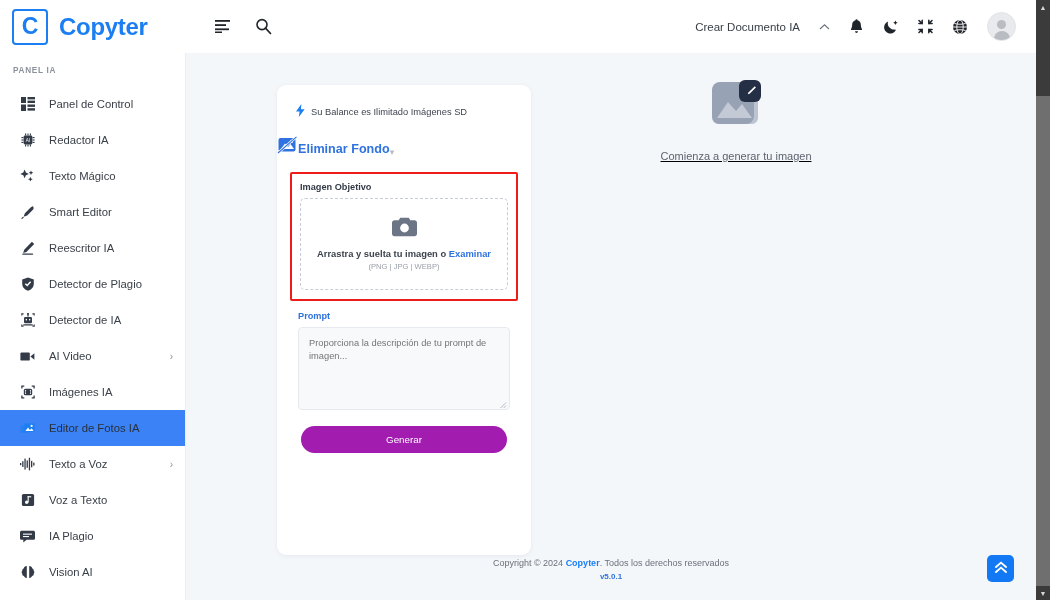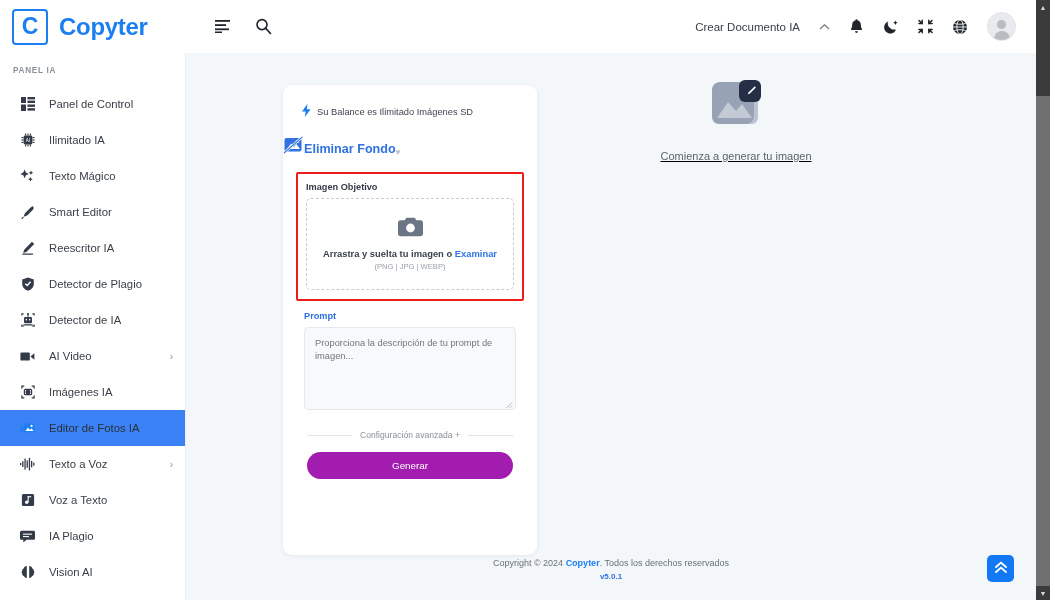--- a/index.html
+++ b/index.html
@@ -62,21 +62,21 @@
   .nav-item.active .nico { color: #1b7ef2; }
   .nav-item.active .nlabel { color: #2a3039; }
 
   
   .main {
     position: absolute; top: 53px; left: 186px; width: 850px; height: 547px;
     background: #f4f7fa; overflow: hidden;
   }
 
   .card {
-    position: absolute; left: 97px; top: 32px; width: 254px; height: 470px;
+    position: absolute; left: 91px; top: 32px; width: 254px; height: 470px;
     background: #ffffff; border-radius: 9px; box-shadow: 0 1px 4px rgba(20,30,55,0.07);
     padding: 0;
   }
   .balance-row { display: flex; align-items: center; gap: 6px; padding: 19px 0 0 19px; }
   .bolt { color: #1b7ef2; font-size: 12px; line-height: 1; }
   .balance-text { font-size: 9.3px; color: #3f4550; }
 
   .tool-block { display: flex; flex-direction: row; align-items: center; margin-top: 17px; }
   .tool-icon { margin-bottom: 2px; }
   .tool-name { color: #2f72e0; font-size: 12.6px; font-weight: bold; }
@@ -256,21 +256,21 @@
             <line x1="0.4" y1="4.6" x2="2.4" y2="4.6"></line>
               <line x1="0.4" y1="7" x2="2.4" y2="7"></line>
               <line x1="0.4" y1="9.4" x2="2.4" y2="9.4"></line>
             <line x1="11.6" y1="4.6" x2="13.6" y2="4.6"></line>
               <line x1="11.6" y1="7" x2="13.6" y2="7"></line>
               <line x1="11.6" y1="9.4" x2="13.6" y2="9.4"></line>
           </g>
           <text x="7" y="8.8" font-size="4.6" fill="#ffffff" text-anchor="middle" font-family="Liberation Sans, sans-serif">AI</text>
         </svg>
       </div>
-      <div class="nlabel">Ilimitado IA</div>
+      <div class="nlabel">Redactor IA</div>
     </div>
 
     <div class="nav-item">
       <div class="nico">
         <svg width="15" height="14" viewBox="0 0 15 14" fill="currentColor">
           <polygon points="4.6,0.6 5.9,3.6 8.9,4.9 5.9,6.2 4.6,9.2 3.3,6.2 0.3,4.9 3.3,3.6"></polygon>
           <polygon points="11,1.4 11.7,3 13.3,3.7 11.7,4.4 11,6 10.3,4.4 8.7,3.7 10.3,3"></polygon>
           <polygon points="10.4,7.8 11.1,9.5 12.8,10.2 11.1,10.9 10.4,12.6 9.7,10.9 8,10.2 9.7,9.5"></polygon>
         </svg>
       </div>
@@ -469,25 +469,20 @@
           <textarea class="textarea" placeholder="Proporciona la descripción de tu prompt de imagen..." style=""></textarea>
           <div class="resize-grip">
             <svg width="8" height="8" viewBox="0 0 8 8" stroke="#aeb4bd" stroke-width="0.9">
               <line x1="7" y1="1.5" x2="1.5" y2="7"></line>
                 <line x1="7" y1="4.6" x2="4.6" y2="7"></line>
             </svg>
           </div>
         </div>
       </div>
 
-      <div class="adv-row">
-        <div class="adv-line"></div>
-        <div class="adv-text">Configuración avanzada +</div>
-        <div class="adv-line"></div>
-      </div>
 
       <div class="gen-wrap">
         <button class="gen-btn">Generar</button>
       </div>
     </div>
 
     <div class="preview">
       <div>
         <svg width="56" height="52" viewBox="0 0 56 52">
           <path d="M6 4h34a6 6 0 0 1 6 6v28a6 6 0 0 1-6 6H6a6 6 0 0 1-6-6V10a6 6 0 0 1 6-4z" fill="#8e99ae" opacity="0.55" transform="translate(4,2)"></path>

